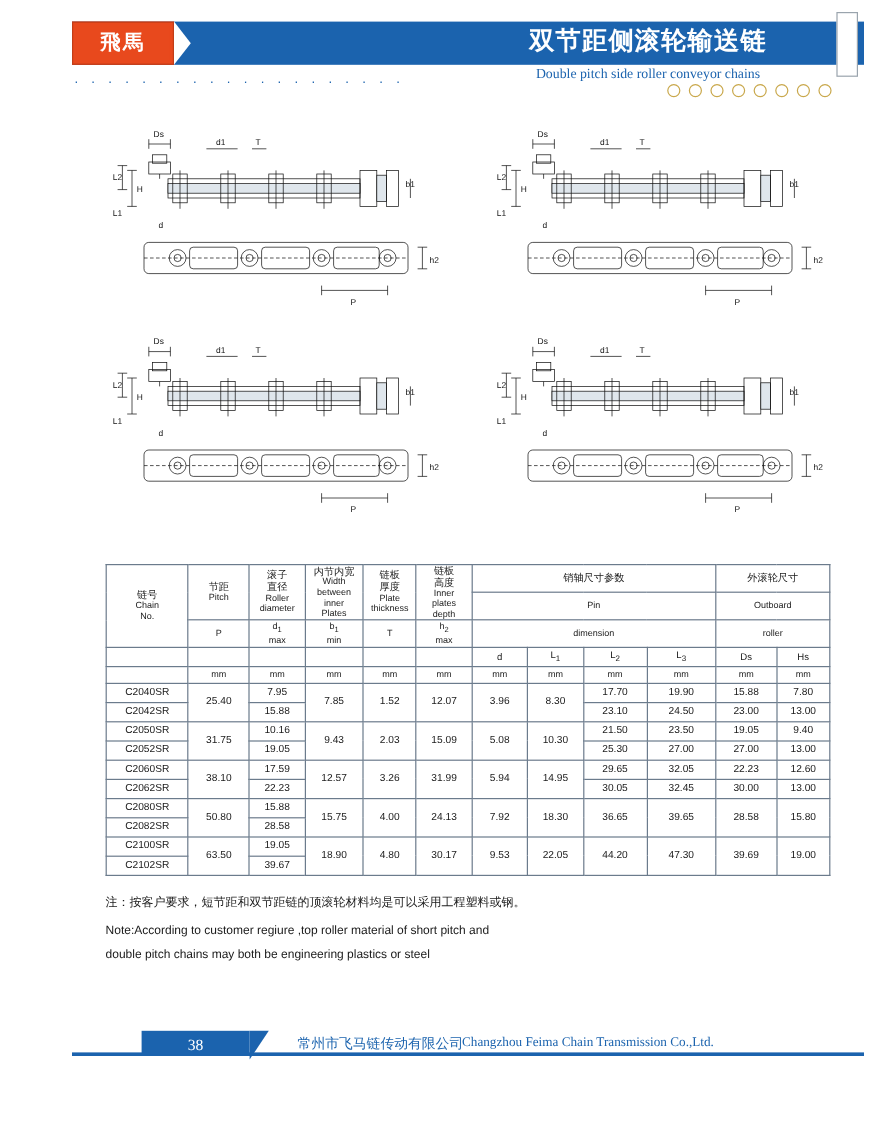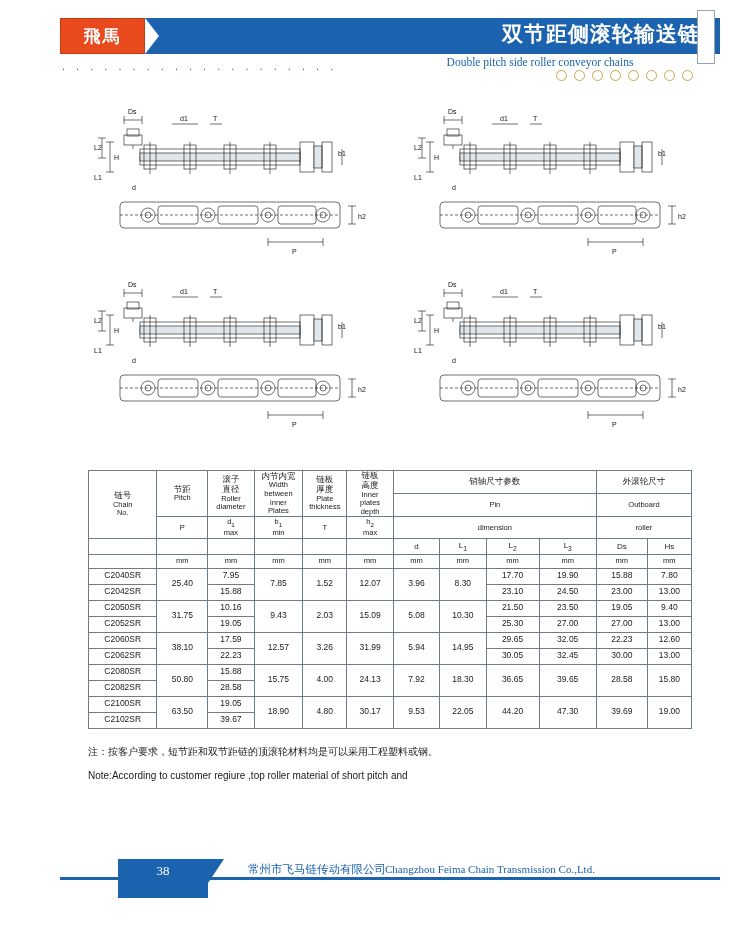--- a/index.html
+++ b/index.html
@@ -62,21 +62,21 @@
     left: 145px; top: 18px;
     width: 0; height: 0;
     border-top: 18px solid transparent;
     border-bottom: 18px solid transparent;
     border-left: 14px solid #ffffff;
   }
   .hdr-title-cn {
     position: absolute;
     left: 380px; top: 20px;
     width: 320px;
-    text-align: right;
+    text-align: center;
     font-size: 21px;
     font-weight: bold;
     color: #ffffff;
     letter-spacing: 1px;
     font-family: "DejaVu Sans", sans-serif;
   }
   .hdr-title-en {
     position: absolute;
     left: 380px; top: 56px;
     width: 320px;
@@ -181,21 +181,21 @@
   }
   .ftr-bar {
     position: absolute;
     left: 60px; top: 22px;
     width: 660px; height: 3px;
     background: #1b63ae;
   }
   .ftr-badge {
     position: absolute;
     left: 118px; top: 4px;
-    width: 90px; height: 39px;
+    width: 90px; height: 20px;
     background: #1b63ae;
     color: #fff;
     font-size: 13px;
     text-align: center;
     line-height: 24px;
     font-family: "Liberation Serif", serif;
   }
   .ftr-badge-tail {
     position: absolute;
     left: 208px; top: 4px;
@@ -731,20 +731,21 @@
           <td class="chainno">C2102SR</td>
           <td>39.67</td>
         </tr>
       </tbody>
     </table>
   </div>
 
   <div class="notes">
     <div class="note-cn">注：按客户要求，短节距和双节距链的顶滚轮材料均是可以采用工程塑料或钢。</div>
     <div class="note-en1">Note:According to customer regiure ,top roller material of short pitch and</div>
+    <div class="note-en2">double pitch chains may both be engineering plastics or steel</div>
   </div>
 
   <div class="footer">
     <div class="ftr-bar"></div>
     <div class="ftr-badge">38</div>
     <div class="ftr-badge-tail"></div>
     <div class="ftr-text-cn">常州市飞马链传动有限公司</div>
     <div class="ftr-text-en">Changzhou Feima Chain Transmission Co.,Ltd.</div>
   </div>
 

